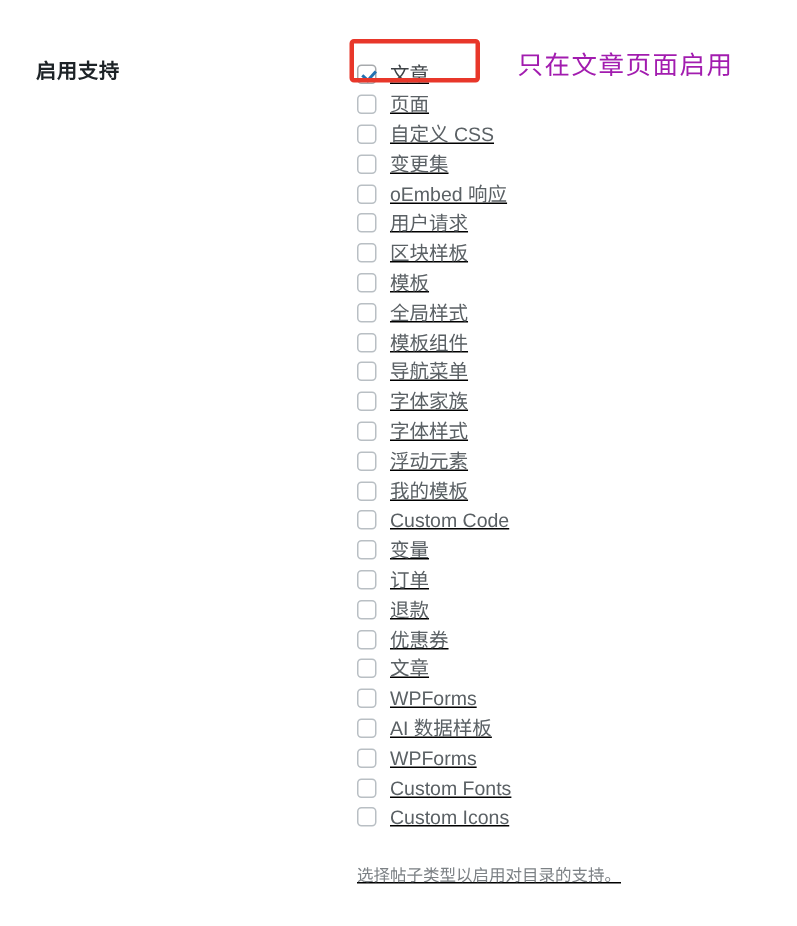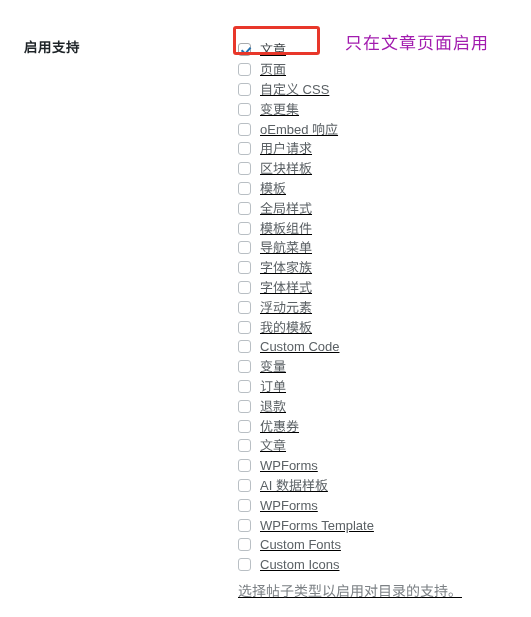--- a/index.html
+++ b/index.html
@@ -83,22 +83,22 @@
     color: #5b6165;
     white-space: nowrap;
     line-height: 1;
   }
   .check-row.is-checked .cb-label {
     color: #3c4145;
   }
 
   
   .description {
-    margin-top: 5px;
-    font-size: 14px;
+    margin-top: 19px;
+    font-size: 11px;
     color: #7c8185;
     white-space: nowrap;
   }
 
   
   .annot-box {
     position: absolute;
     left: 233px;
     top: 26px;
     width: 87px;
@@ -220,24 +220,20 @@
         <div class="check-row">
           <span class="cb"></span>
           <span class="cb-label">AI 数据样板</span>
         </div>
         <div class="check-row">
           <span class="cb"></span>
           <span class="cb-label">WPForms</span>
         </div>
         <div class="check-row">
           <span class="cb"></span>
-          <span class="cb-label">WPForms Template</span>
-        </div>
-        <div class="check-row">
-          <span class="cb"></span>
           <span class="cb-label">Custom Fonts</span>
         </div>
         <div class="check-row">
           <span class="cb"></span>
           <span class="cb-label">Custom Icons</span>
         </div>
       </div>
 
     <div class="description">选择帖子类型以启用对目录的支持。</div>
   </div>

